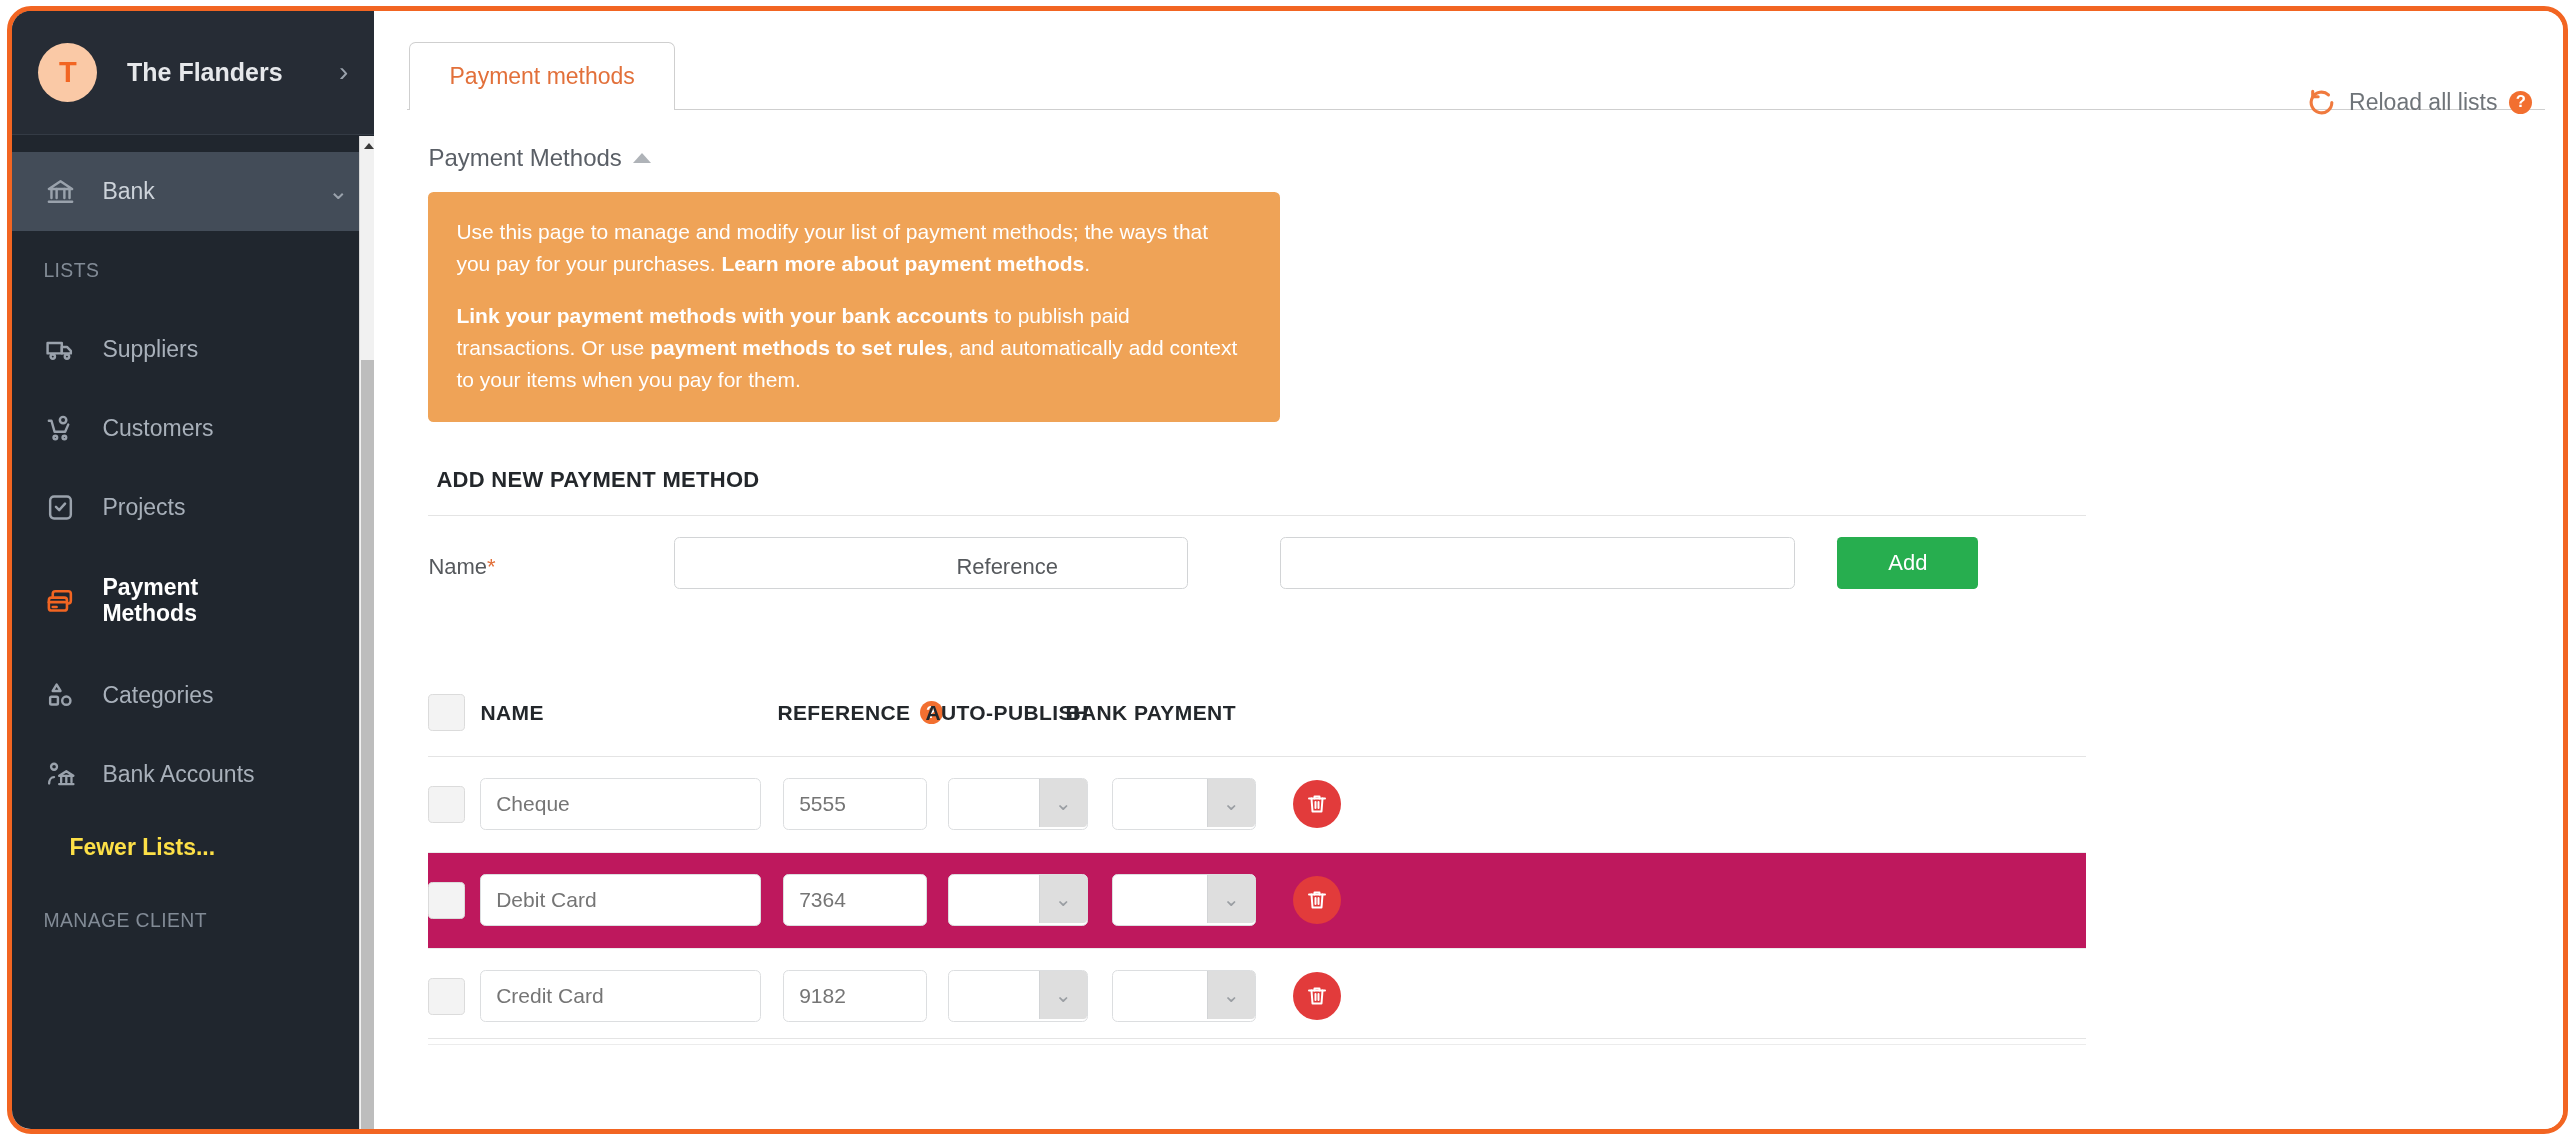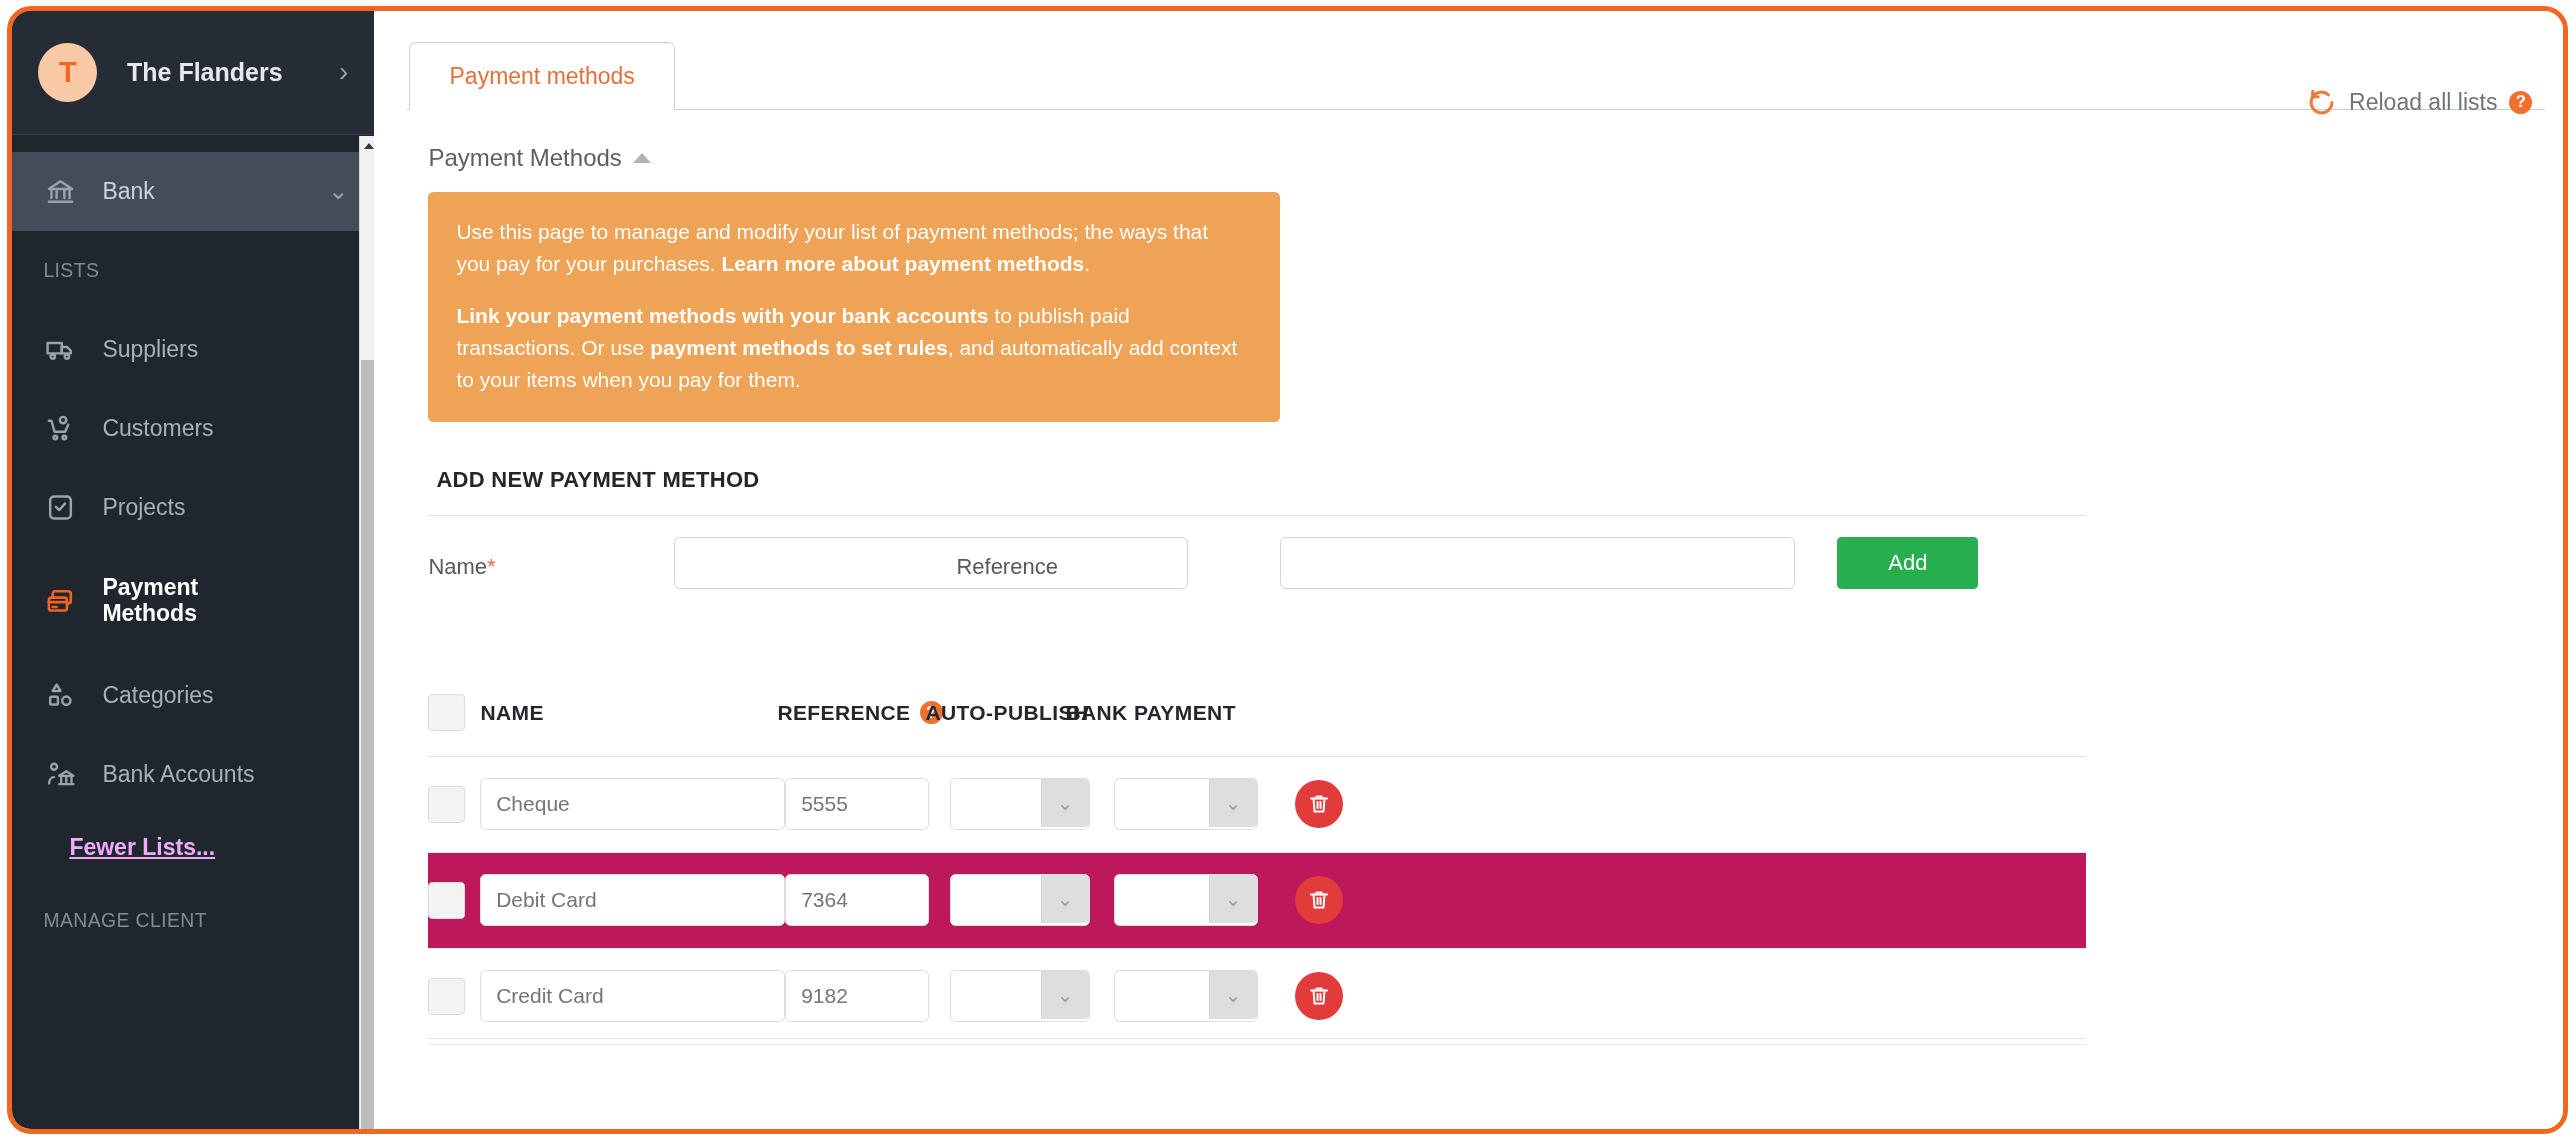--- a/index.html
+++ b/index.html
@@ -85,21 +85,21 @@
 
   .nav-group-label {
     color: #828B96; font-size: 19.4px; letter-spacing: 0.4px;
     padding: 0 26px 0 31px; height: 79px;
     display: flex; align-items: center;
   }
   .nav-row.is-current { color: #FFFFFF; font-weight: bold; }
   .nav-row.is-current .nav-icon { color: #F26522; }
   .nav-row.two-line { height: 109px; }
   .nav-row.two-line .nav-label { white-space: normal; line-height: 1.12; max-width: 148px; }
-  .nav-row.link-row { color: #f0abfc; font-weight: bold; padding-left: 57px; height: 67px; text-decoration: underline;}
+  .nav-row.link-row { color: #fde047; font-weight: bold; padding-left: 57px; height: 67px;}
   .nav-row.partial { height: 42px; overflow: hidden; }
 
   
   #sb-scrollbar {
     position: absolute; left: 347px; top: 125px;
     width: 16.6px; height: 1003px;
     background: #F1F1F1;
     border-left: 0.9px solid #d8d8d8;
   }
   #sb-arrow-up {
@@ -275,21 +275,21 @@
     height: 52px;
     border: 1.8px solid #DCDEE0;
     border-radius: 5.5px;
     background: #fff;
     font-family: "Liberation Sans", sans-serif;
     font-size: 21px;
     color: #6F7378;
     padding: 0 14.8px;
     outline: none;
   }
-  .in-name { width: 305px; }
+  .in-name { width: 281px; margin-right: 22px; }
   .in-ref  { width: 144px; margin-right: 20.3px; }
 
   .dd {
     position: relative;
     width: 140px; height: 52px;
     border: 1.8px solid #DCDEE0;
     border-radius: 5.5px;
     background: #fff;
     margin-right: 24px;
     flex: 0 0 auto;

